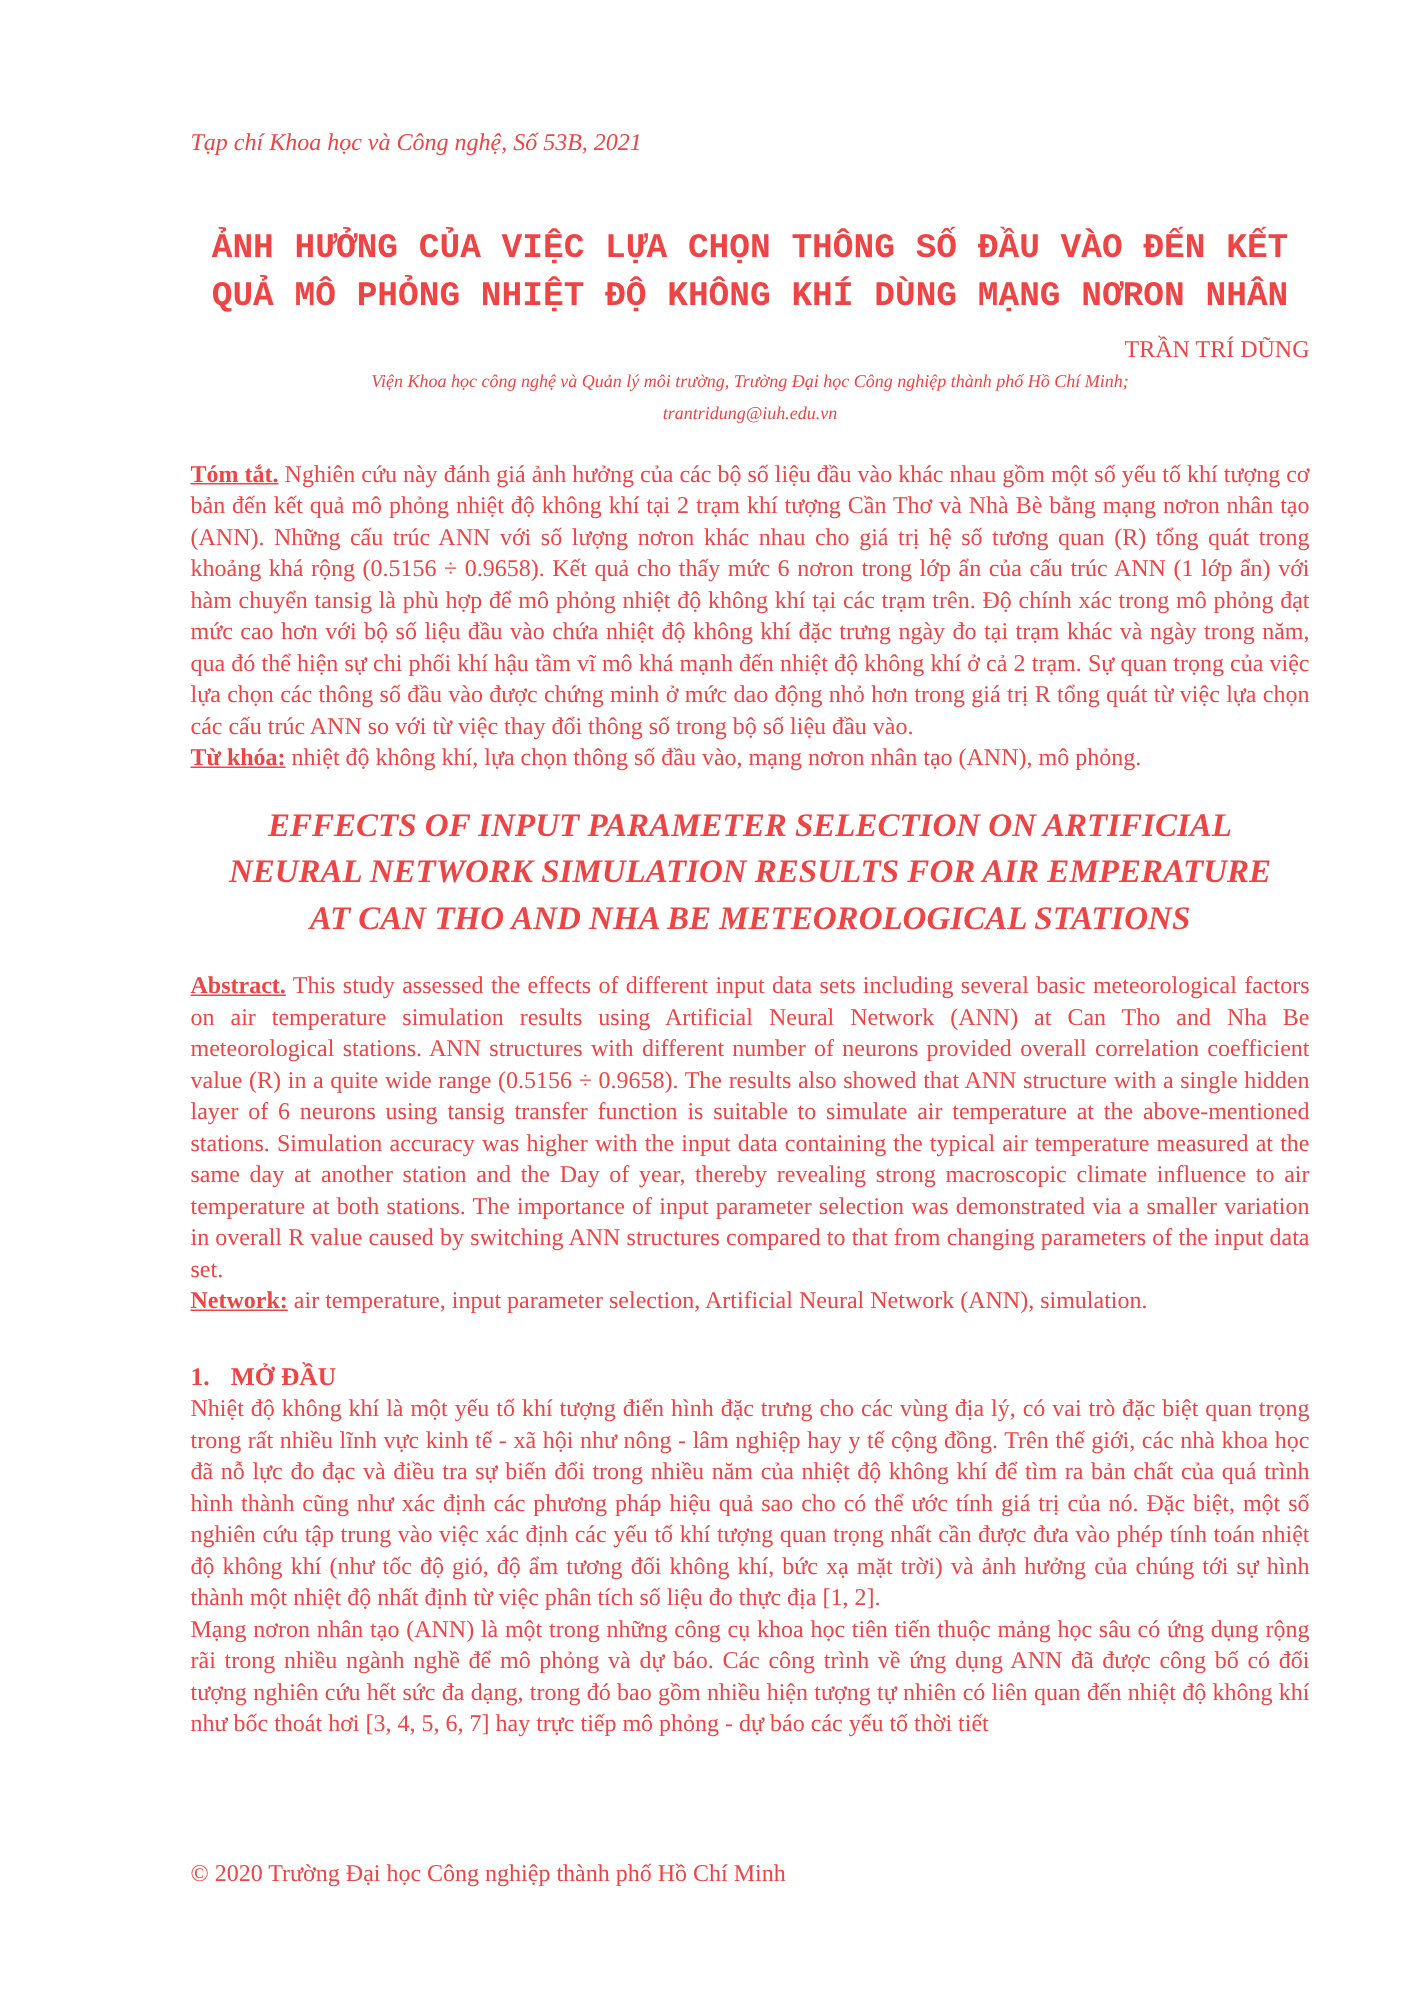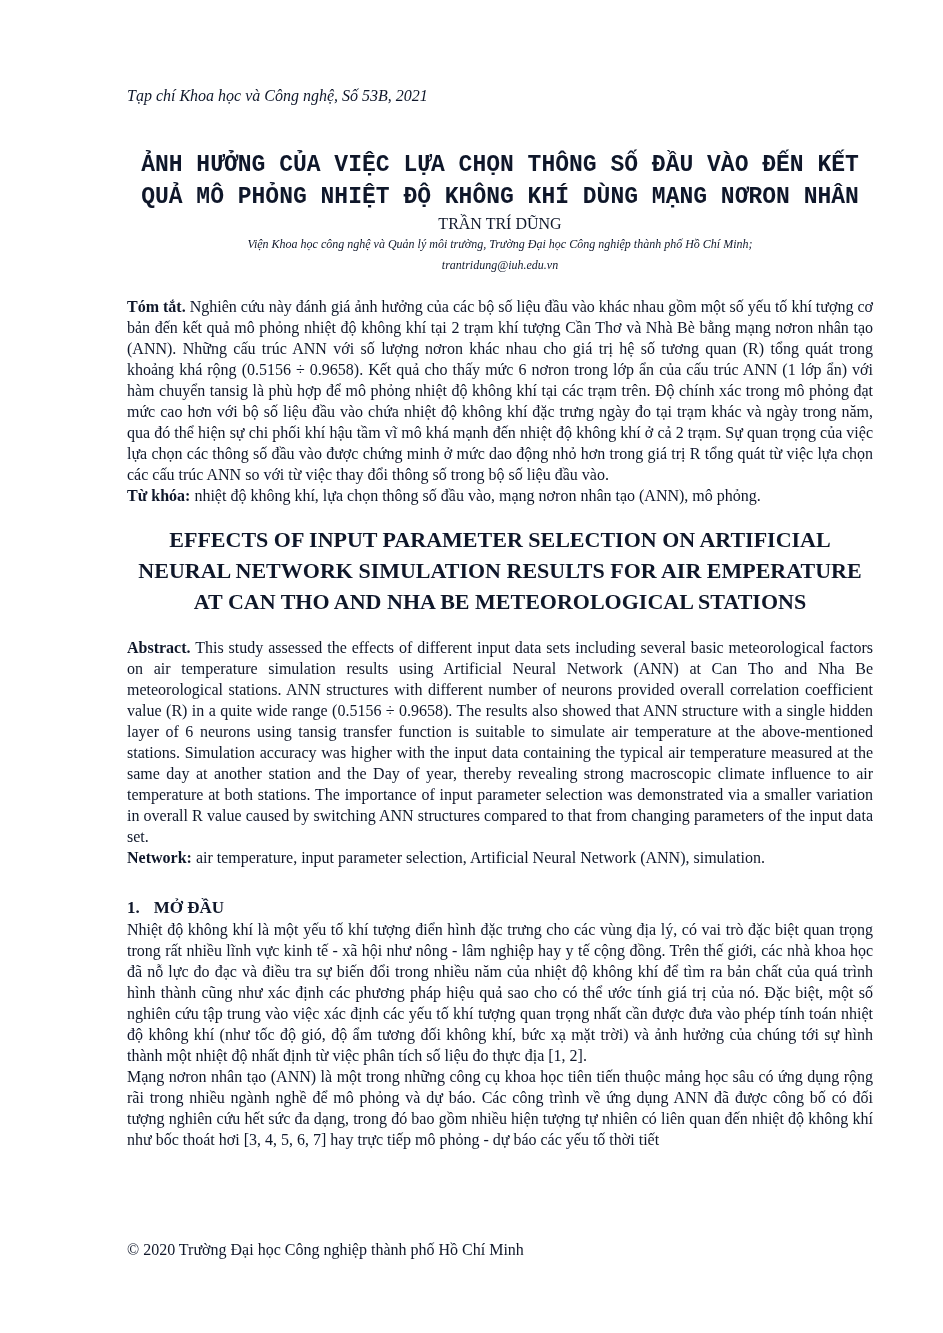--- a/index.html
+++ b/index.html
@@ -2,21 +2,21 @@
 <html><head>
 <meta charset="utf-8">
 <style>
   * { margin: 0; padding: 0; box-sizing: border-box; }
   html, body { background: #ffffff; }
   .page {
     position: relative;
     width: 943px;
     height: 1333px;
     background: #ffffff;
-    color: #0f172a;
+    color: #ef4444;
     font-family: "Liberation Serif", "DejaVu Serif", serif;
     overflow: hidden;
   }
   .content {
     position: absolute;
     left: 127px;
     top: 0;
     width: 746px;
   }
   .running-header {
@@ -28,43 +28,45 @@
   }
   .title-vi {
     margin-top: 43px;
     text-align: center;
     font-weight: bold;
     font-size: 23px;
     line-height: 32px;
     font-family: Liberation Mono, monospace;
   }
   .author {
-    text-align: center;
+    margin-top: 10px;
+    text-align: right;
     font-size: 16px;
     line-height: 21px;
   }
   .affiliation, .email {
     text-align: center;
     font-style: italic;
     font-size: 12px;
     line-height: 21px;
   }
   .para {
     text-align: justify;
     font-size: 16px;
     line-height: 21px;
   }
   .mt-block { margin-top: 20px; }
-  .runin { font-weight: bold; }
+  .runin { font-weight: bold; text-decoration: underline; }
   .title-en {
     margin-top: 18px;
     text-align: center;
     font-weight: bold;
     font-size: 22px;
     line-height: 31px;
+    font-style: italic;
   }
   .section-heading {
     margin-top: 28px;
     font-weight: bold;
     font-size: 17px;
     line-height: 23px;
     text-align: left;
   }
   .heading-num { display: inline-block; margin-right: 14px; }
   .page-footer {

